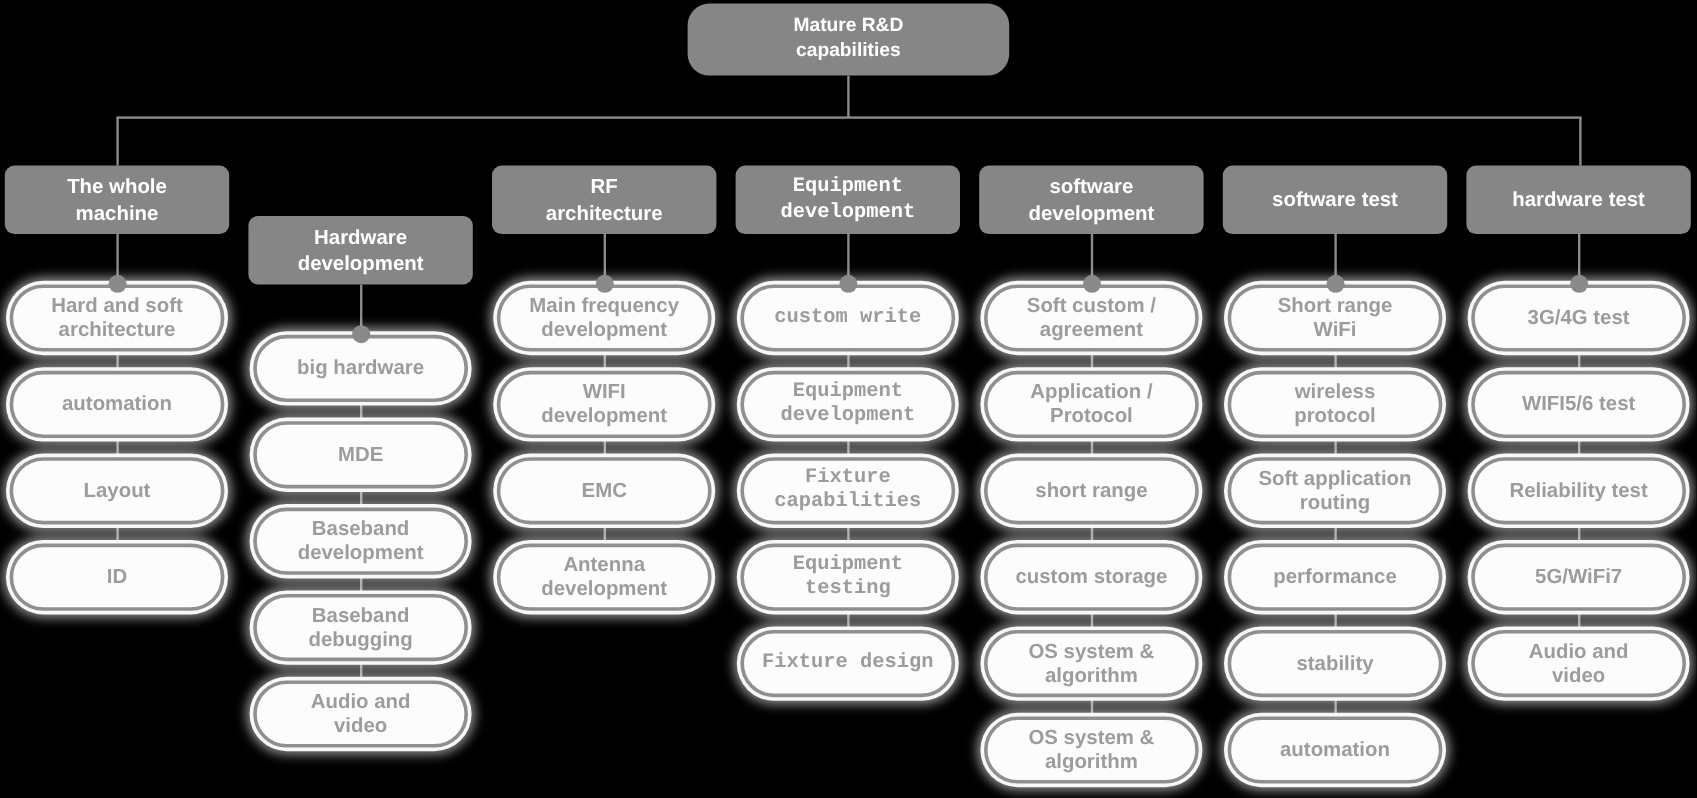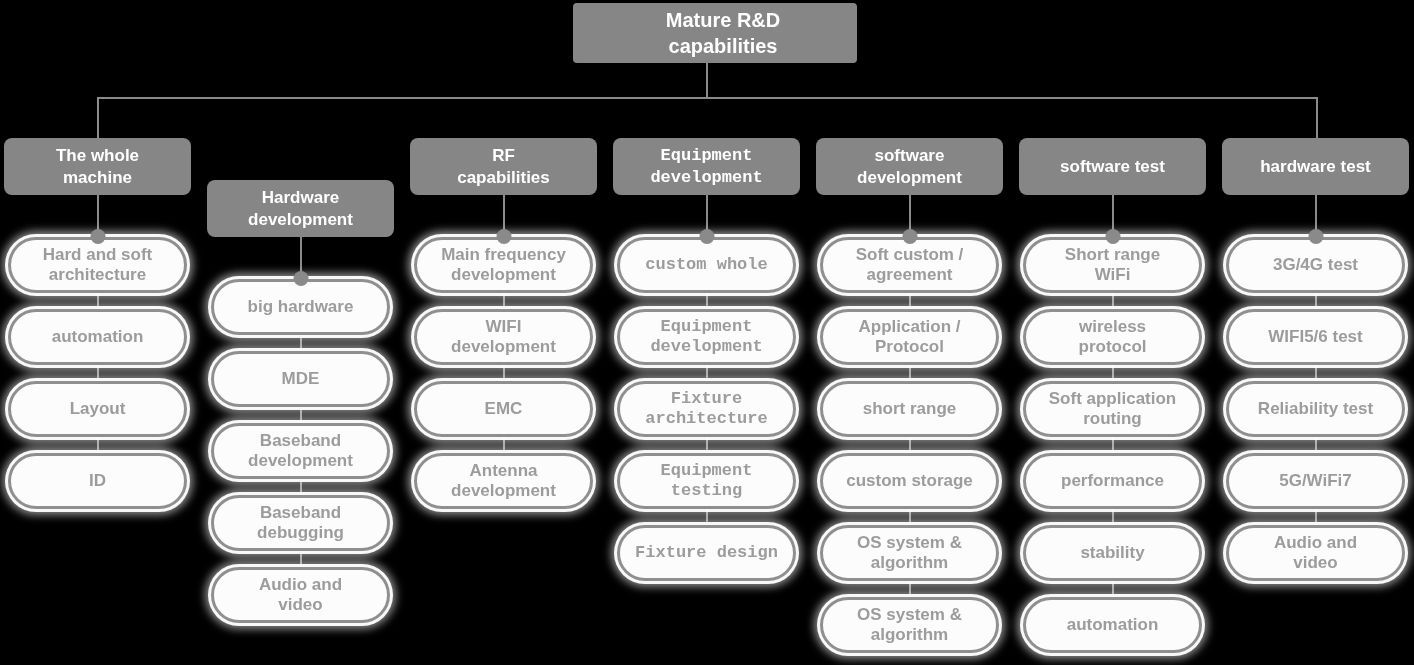--- a/index.html
+++ b/index.html
@@ -3,24 +3,24 @@
 <meta charset="utf-8">
 <style>
   html, body { margin: 0; padding: 0; background: #000; }
   .canvas {
     position: relative; width: 1414px; height: 665px;
     background: #000000; overflow: hidden;
     font-family: "Liberation Sans", sans-serif;
   }
   .root-node {
     position: absolute; left: 573px; top: 3px; width: 268px; height: 60px;
-    background: #868686; border-radius: 4px;
+    background: #868686; border-radius: 18px;
     display: flex; align-items: center; justify-content: center;
-    text-align: center; color: #ffffff; font-size: 20px; font-weight: bold;
-    line-height: 1.3; white-space: pre-line; padding-left: 16px;
+    text-align: center; color: #ffffff; font-size: 16px; font-weight: bold;
+    line-height: 1.3; white-space: pre-line;
   }
   .connector { position: absolute; background: #8a8a8a; }
   .root-stem  { left: 706px; top: 63px;  width: 2px;    height: 35px; }
   .trunk      { left: 97px;  top: 97px;  width: 1221px; height: 2px;  }
   .left-drop  { left: 97px;  top: 98px;  width: 2px;    height: 40px; }
   .right-drop { left: 1316px;top: 98px;  width: 2px;    height: 40px; }
 
   .column { position: absolute; top: 138px; width: 187px; }
   .col-header {
     height: 57px; background: #868686; border-radius: 8px;
@@ -112,21 +112,21 @@
 debugging</div>
           <div class="gap-connector">
             <div class="gap-line"></div>
           </div>
           <div class="child-node">Audio and
 video</div>
         </div>
   </div>
       <div class="column" style="left: 410px;">
     <div class="col-header">RF
-capabilities</div>
+architecture</div>
     <div class="drop">
       <div class="drop-line"></div>
       <div class="drop-dot"></div>
     </div>
     <div class="items">
           <div class="child-node">Main frequency
 development</div>
           <div class="gap-connector">
             <div class="gap-line"></div>
           </div>
@@ -144,31 +144,31 @@
         </div>
   </div>
       <div class="column" style="left: 613px; font-family: Liberation Mono, monospace;">
     <div class="col-header">Equipment
 development</div>
     <div class="drop">
       <div class="drop-line"></div>
       <div class="drop-dot"></div>
     </div>
     <div class="items">
-          <div class="child-node">custom whole</div>
+          <div class="child-node">custom write</div>
           <div class="gap-connector">
             <div class="gap-line"></div>
           </div>
           <div class="child-node">Equipment
 development</div>
           <div class="gap-connector">
             <div class="gap-line"></div>
           </div>
           <div class="child-node">Fixture
-architecture</div>
+capabilities</div>
           <div class="gap-connector">
             <div class="gap-line"></div>
           </div>
           <div class="child-node">Equipment
 testing</div>
           <div class="gap-connector">
             <div class="gap-line"></div>
           </div>
           <div class="child-node">Fixture design</div>
         </div>

